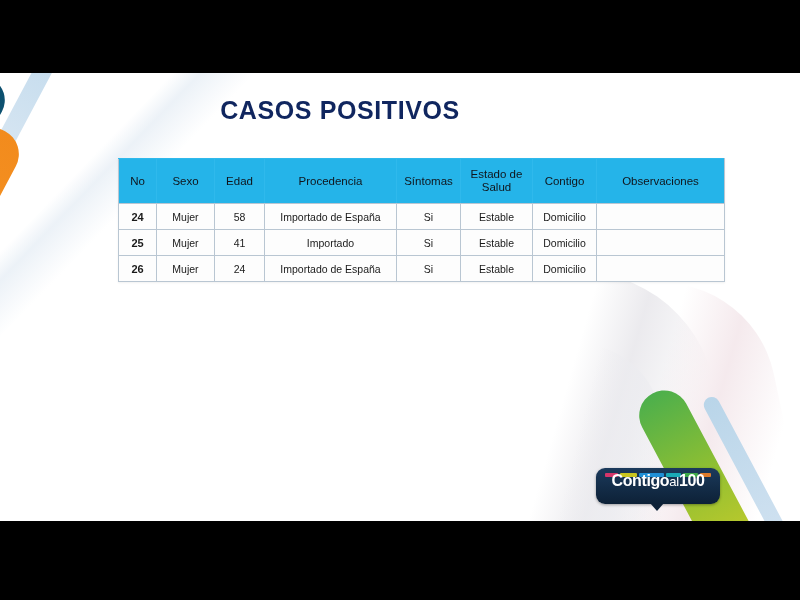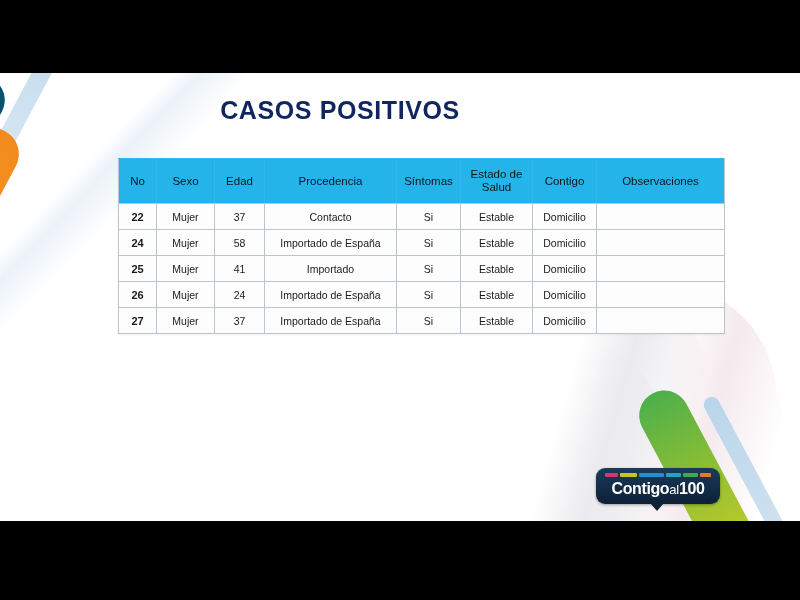--- a/index.html
+++ b/index.html
@@ -233,21 +233,21 @@
     top: 5px;
     width: 106px;
     height: 4px;
     display: flex;
     gap: 2px;
   }
   .logo-bar i { display: block; height: 4px; border-radius: 1px; }
   .logo-text {
     position: absolute;
     left: 0;
-    top: 12px;
+    top: 4px;
     width: 124px;
     text-align: center;
     font-size: 16px;
     font-weight: bold;
     color: #ffffff;
     letter-spacing: -0.4px;
     line-height: 18px;
     white-space: nowrap;
   }
   .logo-text .al {
@@ -301,30 +301,20 @@
             <th>Sexo</th>
             <th>Edad</th>
             <th>Procedencia</th>
             <th>Síntomas</th>
             <th>Estado de Salud</th>
             <th>Contigo</th>
             <th>Observaciones</th>
           </tr>
         </thead>
         <tbody>
-          <tr>
-            <td class="col-no">22</td>
-            <td>Mujer</td>
-            <td>37</td>
-            <td>Contacto</td>
-            <td>Si</td>
-            <td>Estable</td>
-            <td>Domicilio</td>
-            <td></td>
-          </tr>
           <tr>
             <td class="col-no">24</td>
             <td>Mujer</td>
             <td>58</td>
             <td>Importado de España</td>
             <td>Si</td>
             <td>Estable</td>
             <td>Domicilio</td>
             <td></td>
           </tr>
@@ -341,30 +331,20 @@
           <tr>
             <td class="col-no">26</td>
             <td>Mujer</td>
             <td>24</td>
             <td>Importado de España</td>
             <td>Si</td>
             <td>Estable</td>
             <td>Domicilio</td>
             <td></td>
           </tr>
-          <tr>
-            <td class="col-no">27</td>
-            <td>Mujer</td>
-            <td>37</td>
-            <td>Importado de España</td>
-            <td>Si</td>
-            <td>Estable</td>
-            <td>Domicilio</td>
-            <td></td>
-          </tr>
         </tbody>
       </table>
     </div>
 
     <div class="logo">
       <div class="logo-bar">
           <i style="background: rgb(213, 53, 106); width: 14px;"></i>
           <i style="background: rgb(201, 197, 31); width: 18px;"></i>
           <i style="background: rgb(31, 143, 214); width: 26px;"></i>
           <i style="background: rgb(25, 170, 183); width: 16px;"></i>

